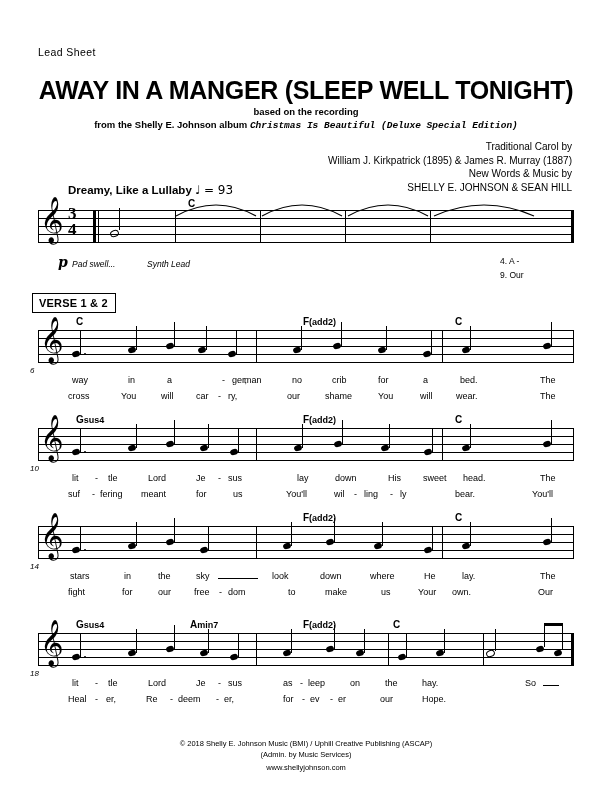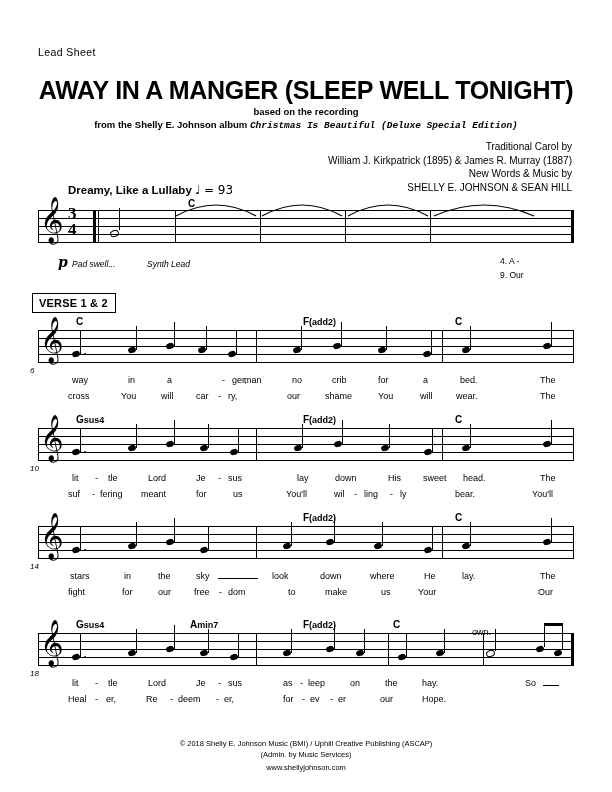--- a/index.html
+++ b/index.html
@@ -547,21 +547,21 @@
     <div class="lyric" style="top:61px; left:68px;">fight</div>
     <div class="lyric" style="top:61px; left:122px;">for</div>
     <div class="lyric" style="top:61px; left:158px;">our</div>
     <div class="lyric" style="top:61px; left:194px;">free</div>
     <div class="lyric" style="top:61px; left:219px;">-</div>
     <div class="lyric" style="top:61px; left:228px;">dom</div>
     <div class="lyric" style="top:61px; left:288px;">to</div>
     <div class="lyric" style="top:61px; left:325px;">make</div>
     <div class="lyric" style="top:61px; left:381px;">us</div>
     <div class="lyric" style="top:61px; left:418px;">Your</div>
-    <div class="lyric" style="top:61px; left:472px;margin-top:40px;">own.</div>
+    <div class="lyric" style="top:61px; left:452px;">own.</div>
     <div class="lyric" style="top:61px; left:538px;">Our</div>
   </div>
 
   <div class="system" style="top:633px;">
     <div class="staff">
       <div class="line"></div>
       <div class="line"></div>
       <div class="line"></div>
       <div class="line"></div>
       <div class="line"></div>

